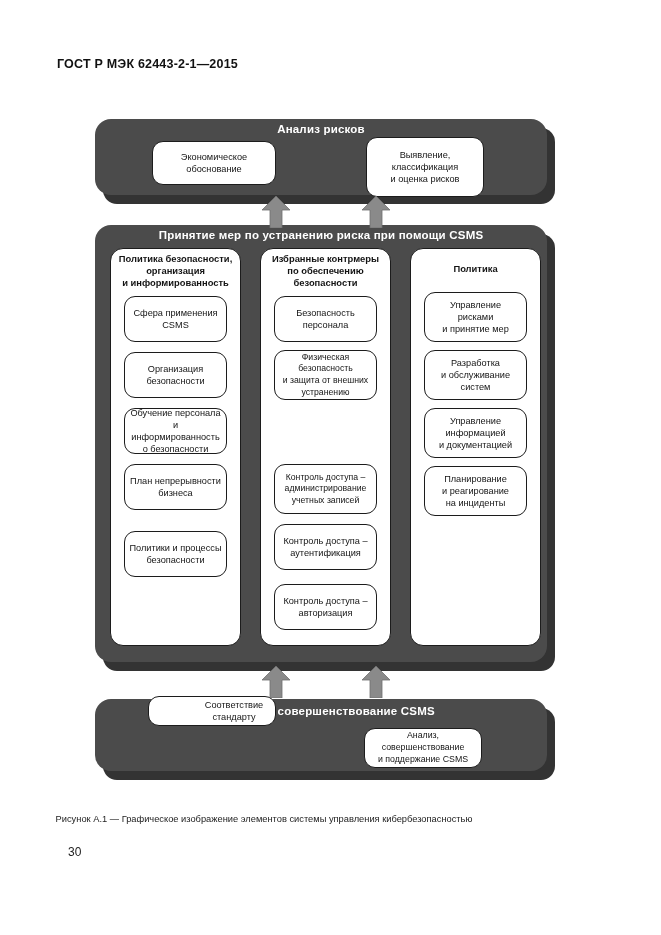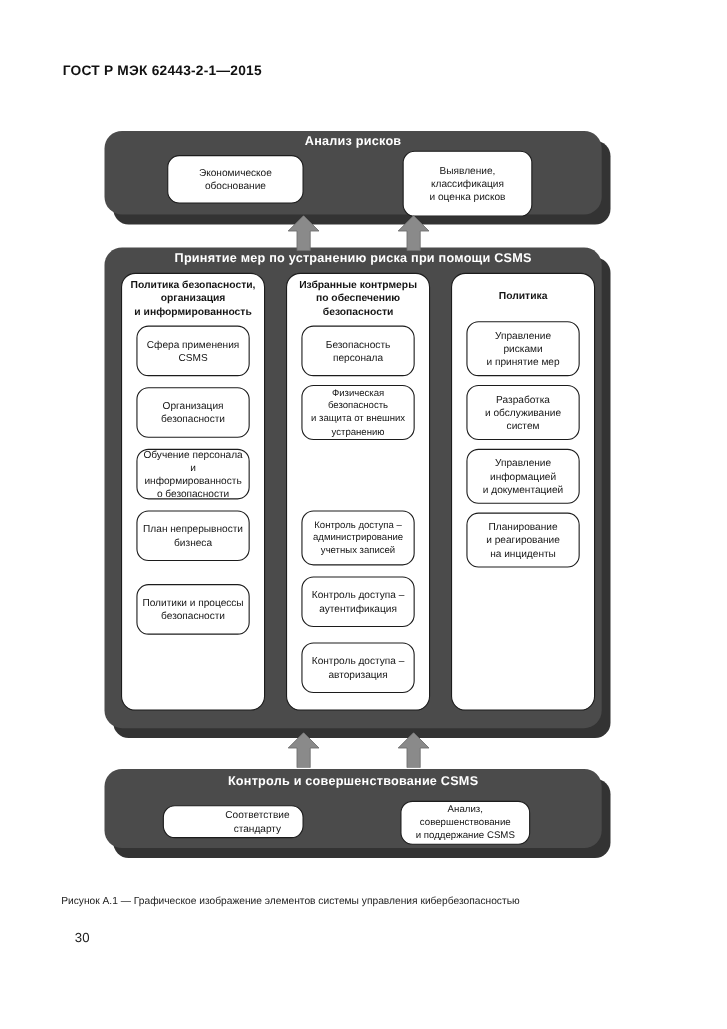--- a/index.html
+++ b/index.html
@@ -201,21 +201,21 @@
   <div class="arrow" style="left:361px; top:666px;">
     <svg width="30" height="32" viewBox="0 0 30 32">
       <polygon points="15,0 29,14 21,14 21,32 9,32 9,14 1,14" fill="#8a8a8a" stroke="#6e6e6e" stroke-width="0.8"></polygon>
     </svg>
   </div>
 
   <div class="band-shadow" style="left:103px; top:708px; width:452px; height:72px;"></div>
   <div class="band" style="left:95px; top:699px; width:452px; height:72px; z-index:1;"></div>
   <div class="band-title" style="top:705px; left:95px; width:452px; z-index:2;">Контроль и совершенствование CSMS</div>
 
-  <div class="wbox" style="left:148px; top:732px; width:128px; height:30px; z-index:2; white-space:pre-line;padding-left:48px;">Соответствие стандарту</div>
+  <div class="wbox" style="left:148px; top:696px; width:128px; height:30px; z-index:2; white-space:pre-line;padding-left:48px;">Соответствие стандарту</div>
   <div class="wbox" style="left:364px; top:728px; width:118px; height:40px; z-index:2; white-space:pre-line; font-size:8.8px;">Анализ,
 совершенствование
 и поддержание CSMS</div>
 
 </div>
 
 <div class="figure-caption">Рисунок А.1 — Графическое изображение элементов системы управления кибербезопасностью</div>
 <div class="page-number">30</div>
 
 </body></html>

